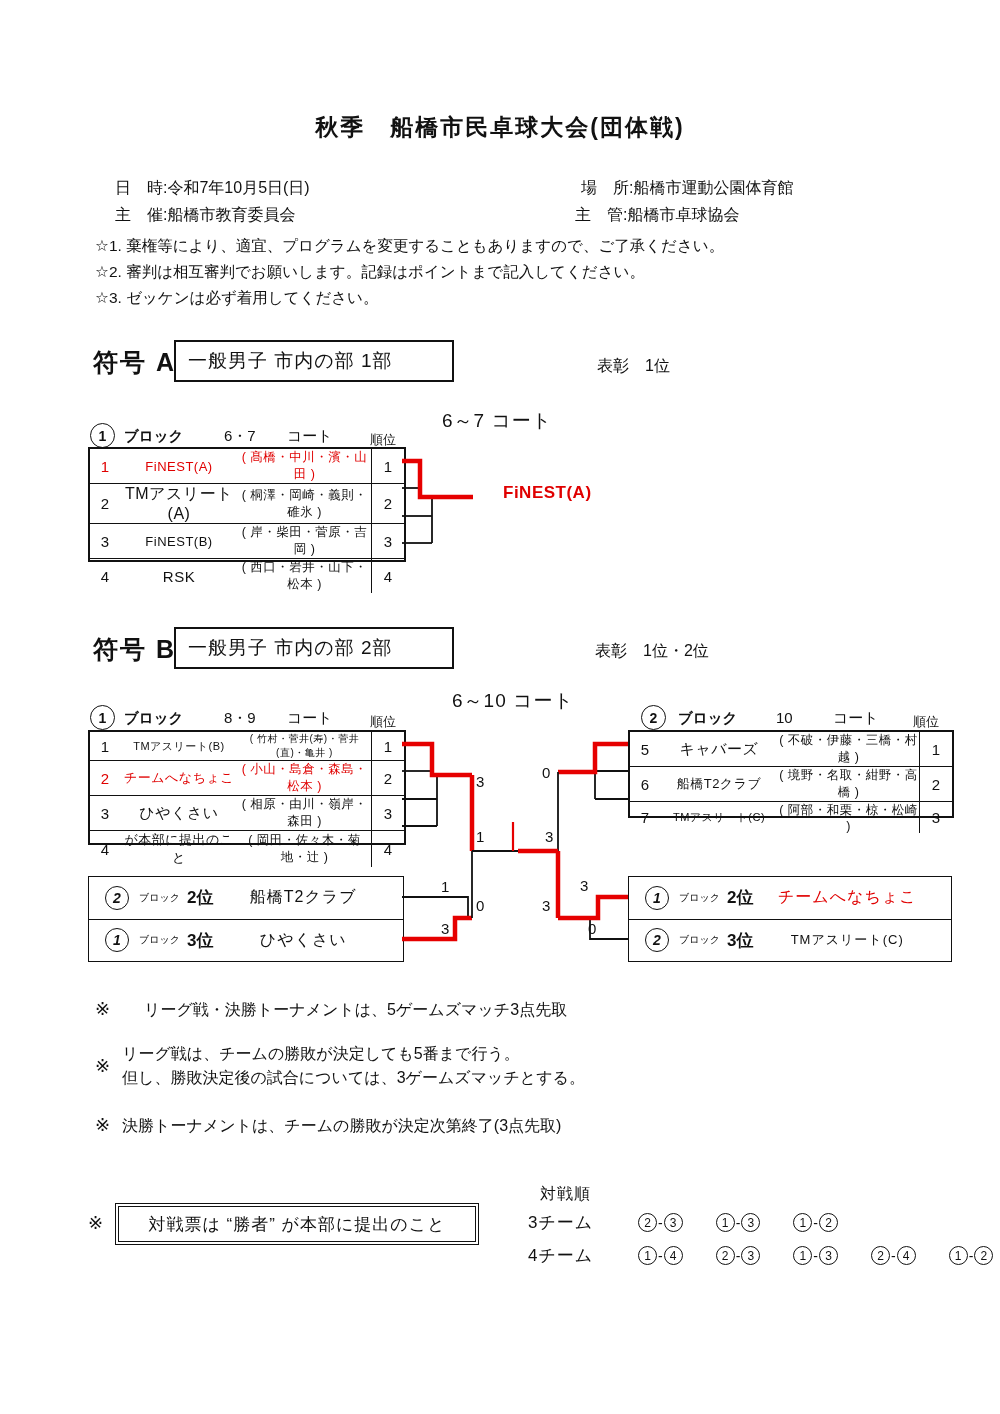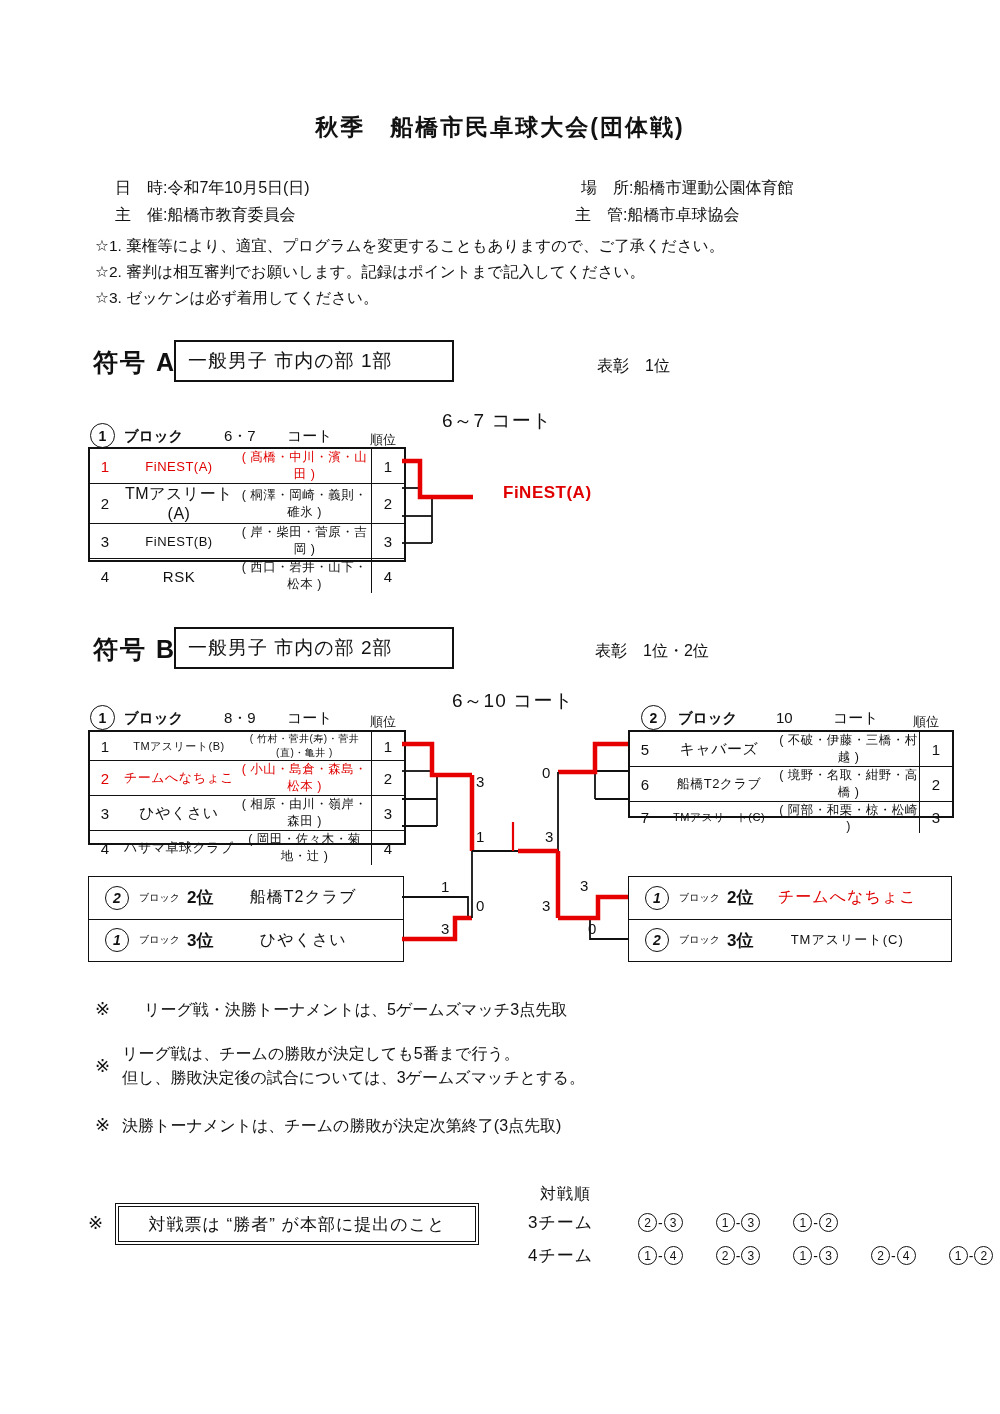--- a/index.html
+++ b/index.html
@@ -128,21 +128,21 @@
         <span class="c-rank" style="color: rgb(17, 17, 17);">2</span>
       </div>
       <div class="lg-row">
         <span class="c-no">3</span>
         <span class="c-team" style="font-size: 15px;">ひやくさい</span>
         <span class="c-mem">( 相原・由川・嶺岸・森田 )</span>
         <span class="c-rank" style="color: rgb(17, 17, 17);">3</span>
       </div>
       <div class="lg-row">
         <span class="c-no">4</span>
-        <span class="c-team" style="font-size: 13px;">ハサマ卓球クラブ</span>
+        <span class="c-team" style="font-size: 13px;">が本部に提出のこと</span>
         <span class="c-mem">( 岡田・佐々木・菊地・辻 )</span>
         <span class="c-rank" style="color: rgb(17, 17, 17);">4</span>
       </div>
     </div>
 
   <div class="circ-lg" style="left:641px;top:705px;">2</div>
   <div class="abs hdr-b" style="left:678px;top:709px;">ブロック</div>
   <div class="abs hdr-n" style="left:776px;top:709px;">10</div>
   <div class="abs hdr-n" style="left:833px;top:709px;">コート</div>
   <div class="abs hdr-s" style="left:913px;top:713px;">順位</div>

